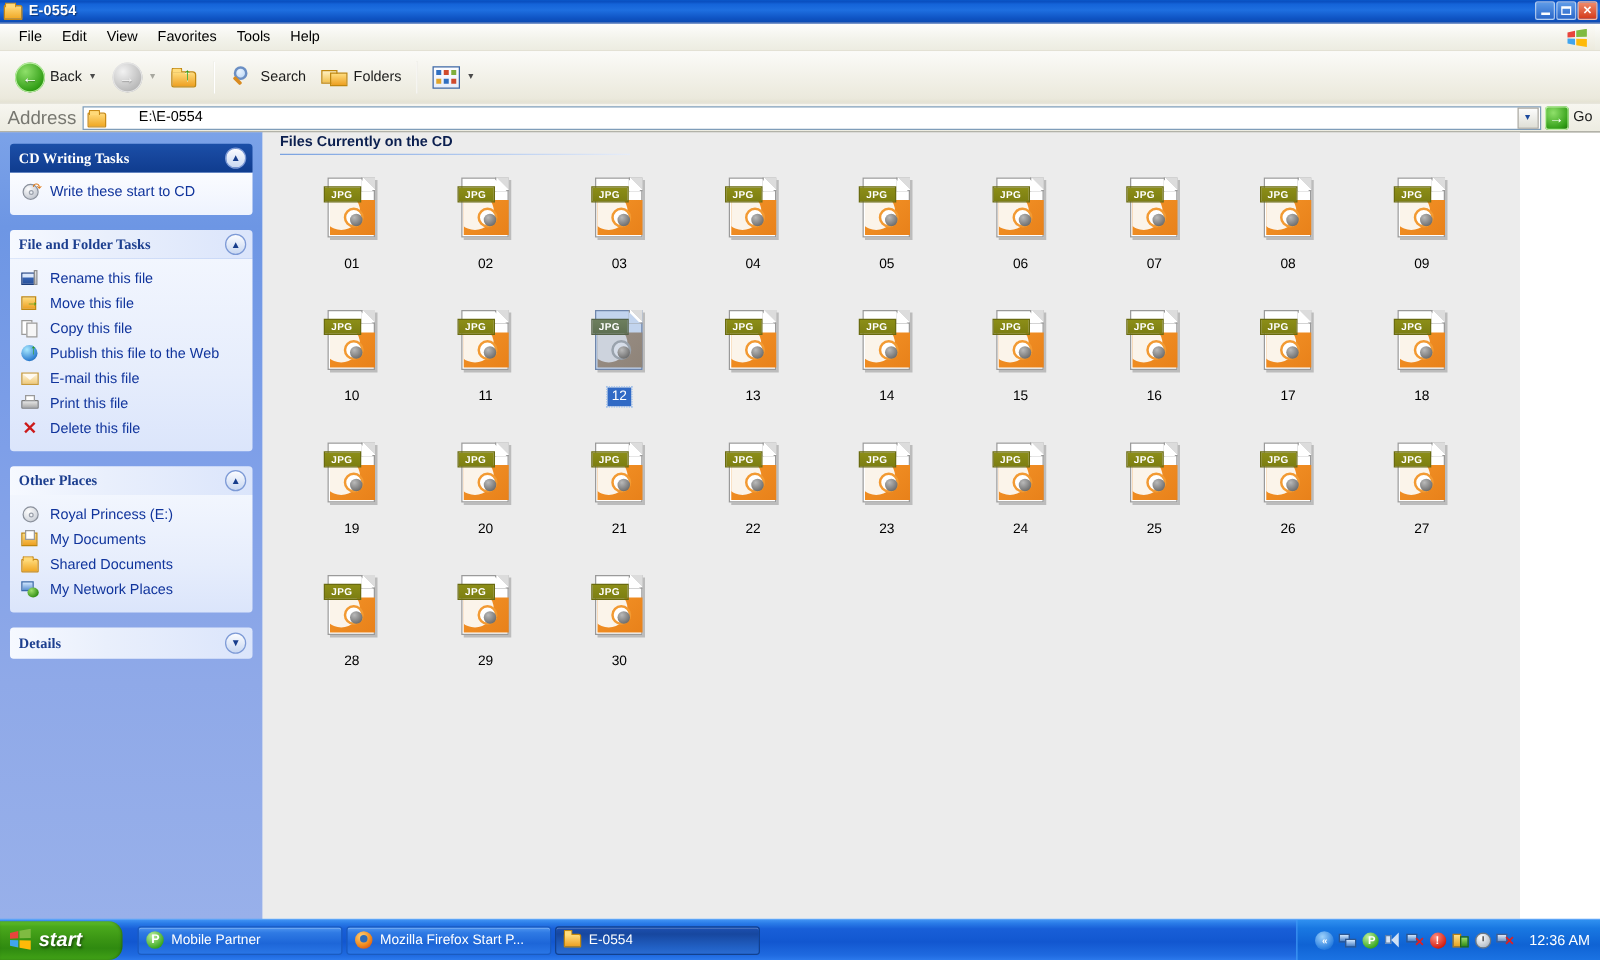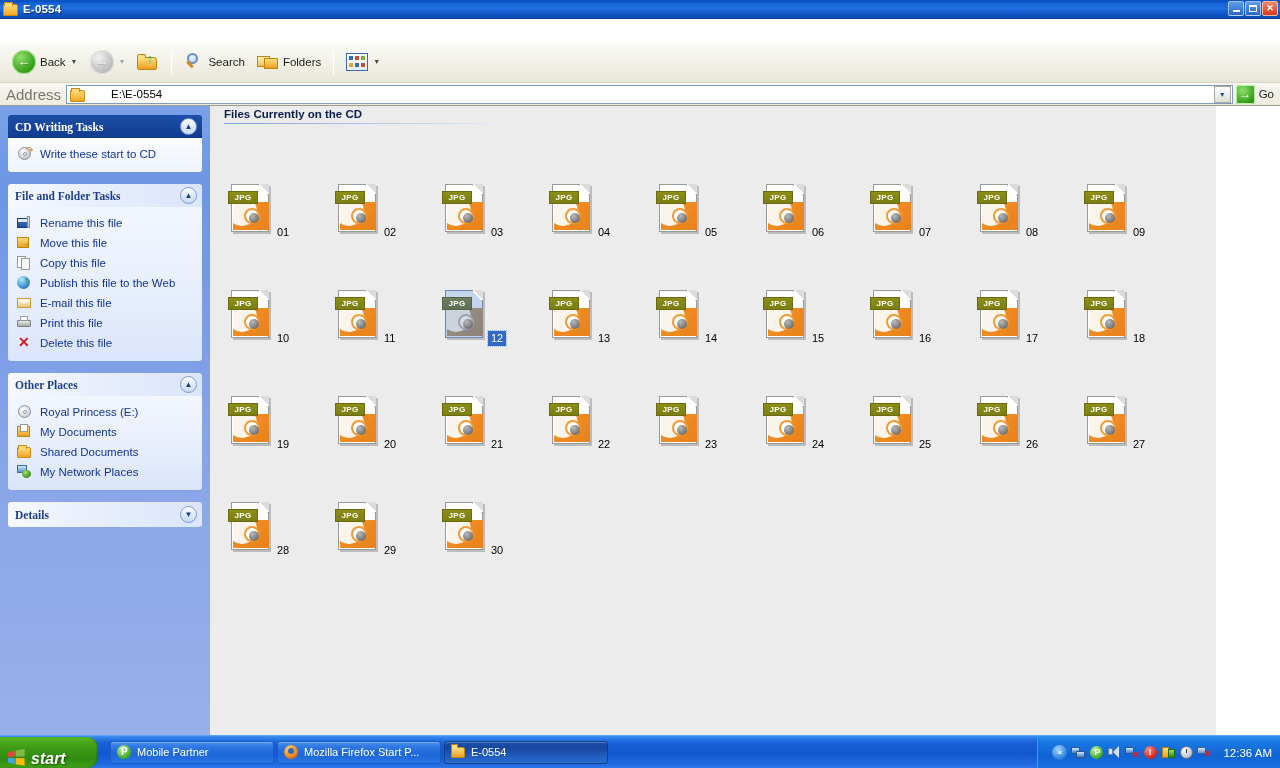--- a/index.html
+++ b/index.html
@@ -140,21 +140,21 @@
     position: absolute; left: 14px; top: 2px; width: 280px;
   }
   .group-title { font-size: 11.5px; font-weight: bold; color: #0b1f4f; }
   .group-rule {
     margin-top: 3px; height: 1px;
     background: linear-gradient(90deg,#7aa2e0 0%,#b7cdf0 60%,#e6ecf8 100%);
   }
   .grid { position: absolute; left: 18px; top: 28px; width: 1040px; }
   .cell {
     float: left; width: 107px; height: 106px;
-    display: flex; flex-direction: row; align-items: flex-end;
+    display: flex; flex-direction: column; align-items: center;
     padding-top: 8px; cursor: default;
   }
   .ficon { position: relative; width: 46px; height: 56px; }
   .fname {
     margin-top: 6px; font-size: 11px; color: #000; padding: 1px 3px; line-height: 13px;
   }
   .cell.selected .fname {
     background: #316ac5; color: #fff; outline: 1px dotted #93b7e8;
   }
 
@@ -212,21 +212,21 @@
   .taskbar {
     position: absolute; left: 0; top: 735px; width: 1280px; height: 33px;
     background: linear-gradient(180deg,#3f91f2 0%,#2a7ce8 8%,#185fd8 22%,#1257d0 55%,#1f6ae0 88%,#2b79ec 100%);
     border-top: 1px solid #5aa3f7;
     display: flex; align-items: center;
   }
   .start-btn {
     width: 98px; height: 31px; margin: 1px 0 0 0;
     background: linear-gradient(180deg,#5fbf2a 0%,#4aa81c 14%,#3b9614 45%,#2f8a10 70%,#42a317 100%);
     border-radius: 0 11px 11px 0;
-    display: flex; align-items: flex-end; padding-left: 7px;
+    display: flex; align-items: center; padding-left: 7px;
     box-shadow: inset -1px 0 2px rgba(0,0,0,.25);
   }
   .start-label {
     color: #fff; font-style: italic; font-weight: bold; font-size: 16px;
     text-shadow: 1px 1px 2px rgba(0,0,0,.5); margin-left: 5px;
   }
   .tasks { display: flex; align-items: center; gap: 3px; margin-left: 12px; }
   .task {
     width: 164px; height: 23px; border-radius: 3px;
     background: linear-gradient(180deg,#4f96f0 0%,#2f7ae4 20%,#1d66d8 60%,#2a76e6 100%);
@@ -283,20 +283,36 @@
       </div>
       <div class="wb max">
         <span style="display:block;width:8px;height:7px;border:1px solid #fff;border-top-width:2px;"></span>
       </div>
       <div class="wb close">
         <span>✕</span>
       </div>
     </div>
   </div>
 
+  <div class="menubar">
+    <div class="menu-item">File</div>
+    <div class="menu-item">Edit</div>
+    <div class="menu-item">View</div>
+    <div class="menu-item">Favorites</div>
+    <div class="menu-item">Tools</div>
+    <div class="menu-item">Help</div>
+    <div class="win-logo">
+      <svg width="18" height="15" viewBox="0 0 18 15">
+        <path d="M1,3 L7,1.6 L7,6.6 L1,7 Z" fill="#e8453c"></path>
+        <path d="M8,1.4 L16.5,0 L16.5,6.4 L8,6.6 Z" fill="#7fbb42"></path>
+        <path d="M1,7.8 L7,8 L7,13 L1,11.8 Z" fill="#41a5ee"></path>
+        <path d="M8,8 L16.5,8.2 L16.5,14.6 L8,13.2 Z" fill="#ffba08"></path>
+      </svg>
+    </div>
+  </div>
 
   <div class="toolbar">
     <div class="tb-btn">
       <span class="circ green">
           <span class="arrow-gl">←</span>
         </span>
       <span class="tb-label">Back</span>
       <span class="tb-caret">▼</span>
     </div>
     <div class="tb-btn">

